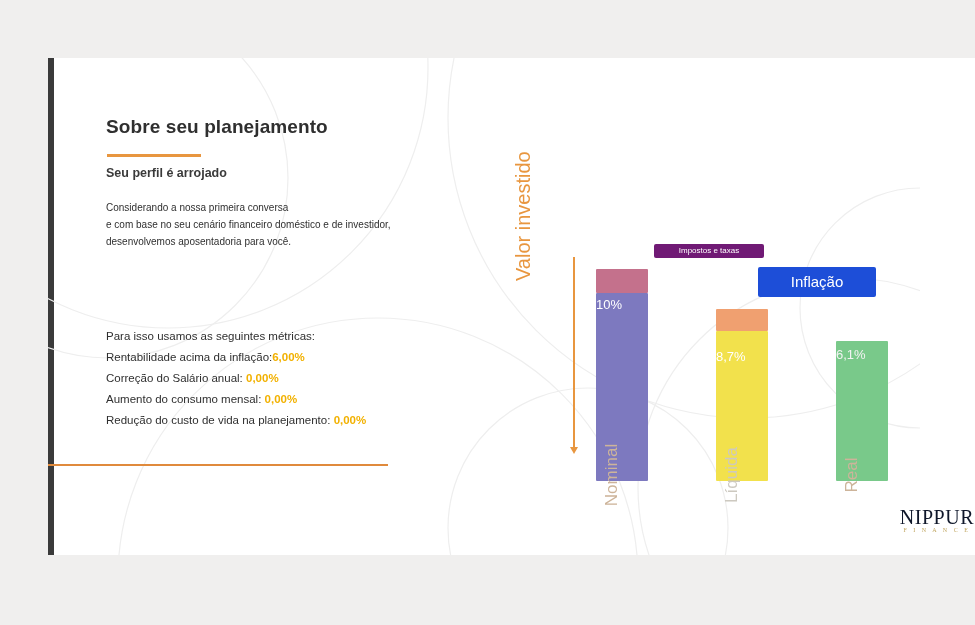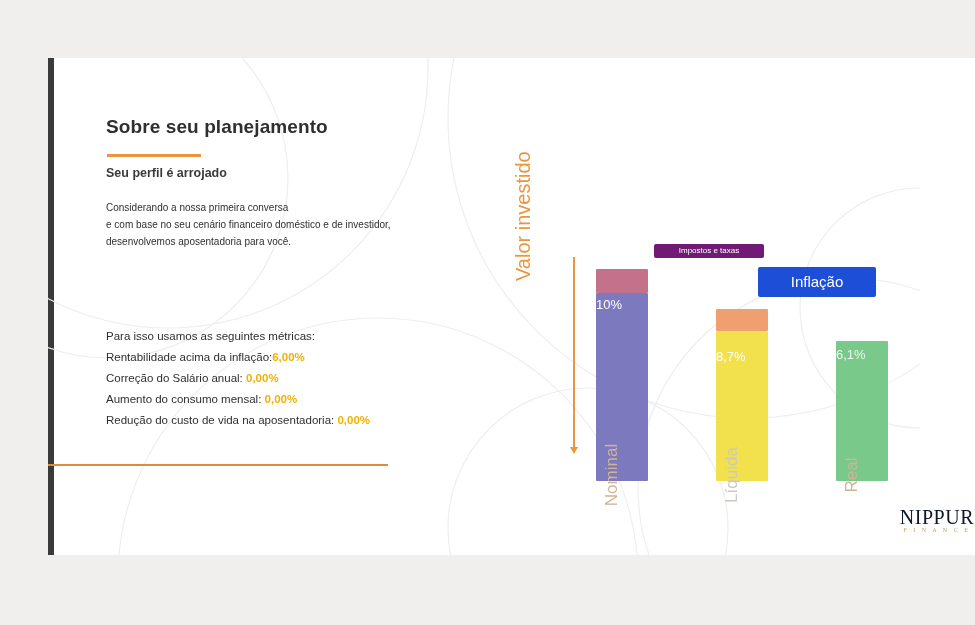--- a/index.html
+++ b/index.html
@@ -246,21 +246,21 @@
       <div class="row">
         <span>Rentabilidade acima da inflação:</span><span class="val">6,00%</span>
       </div>
       <div class="row">
         <span>Correção do Salário anual:</span> <span class="val">0,00%</span>
       </div>
       <div class="row">
         <span>Aumento do consumo mensal:</span> <span class="val">0,00%</span>
       </div>
       <div class="row">
-        <span>Redução do custo de vida na aposentadoria:</span> <span class="val">0,00%</span>
+        <span>Redução do custo de vida na planejamento:</span> <span class="val">0,00%</span>
       </div>
     </div>
 
     <div class="bottom-rule"></div>
 
     <div class="logo">
       <div class="mark">NIPPUR</div>
       <div class="sub">F I N A N C E</div>
     </div>
 

